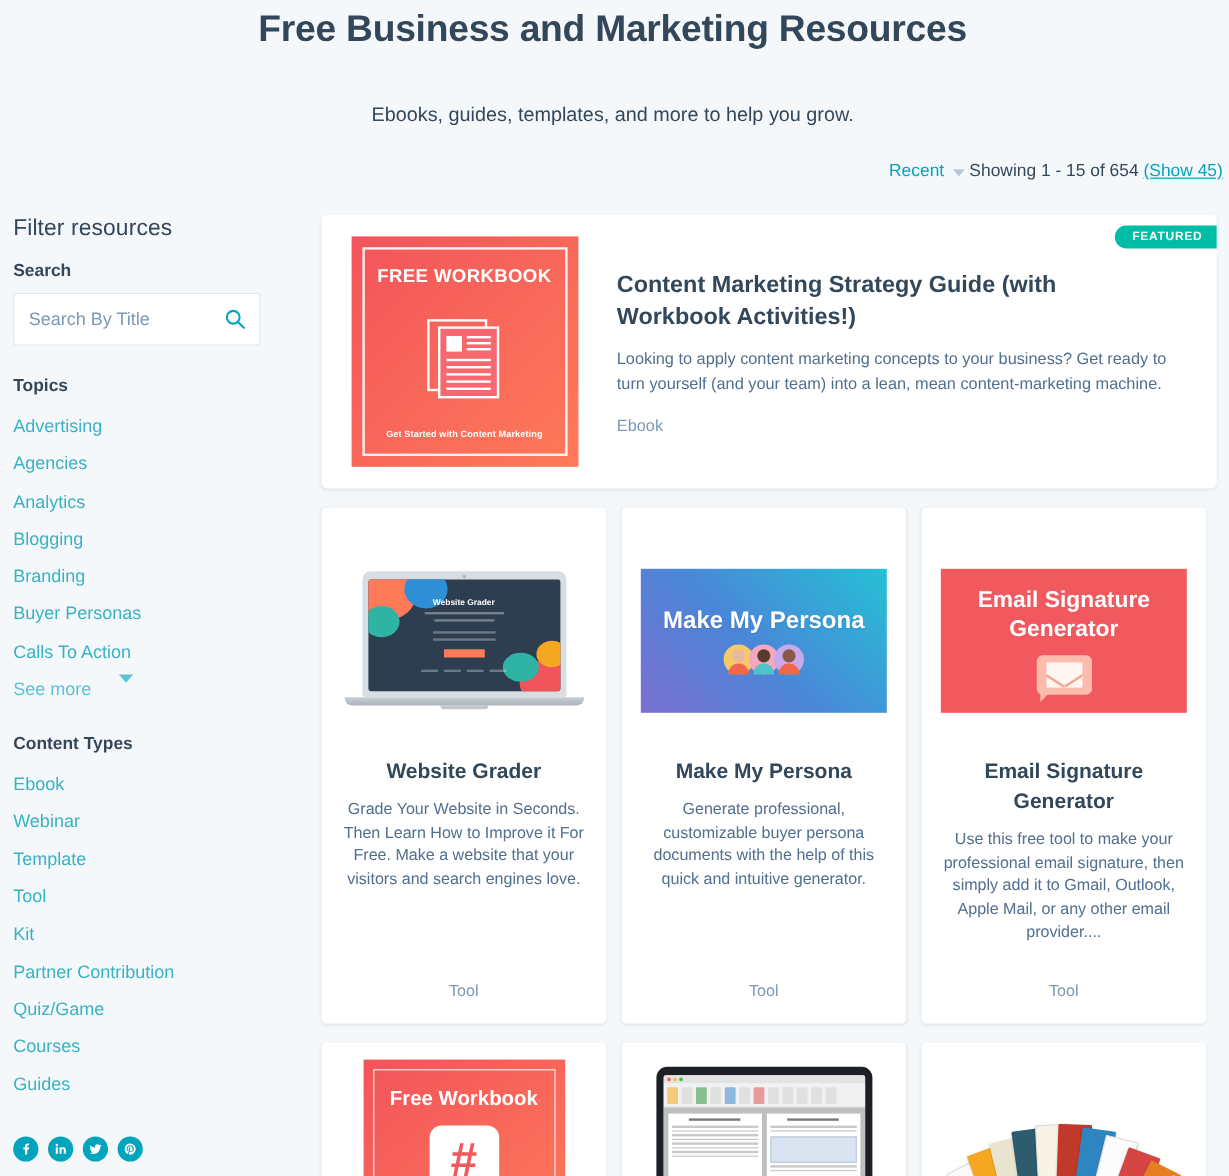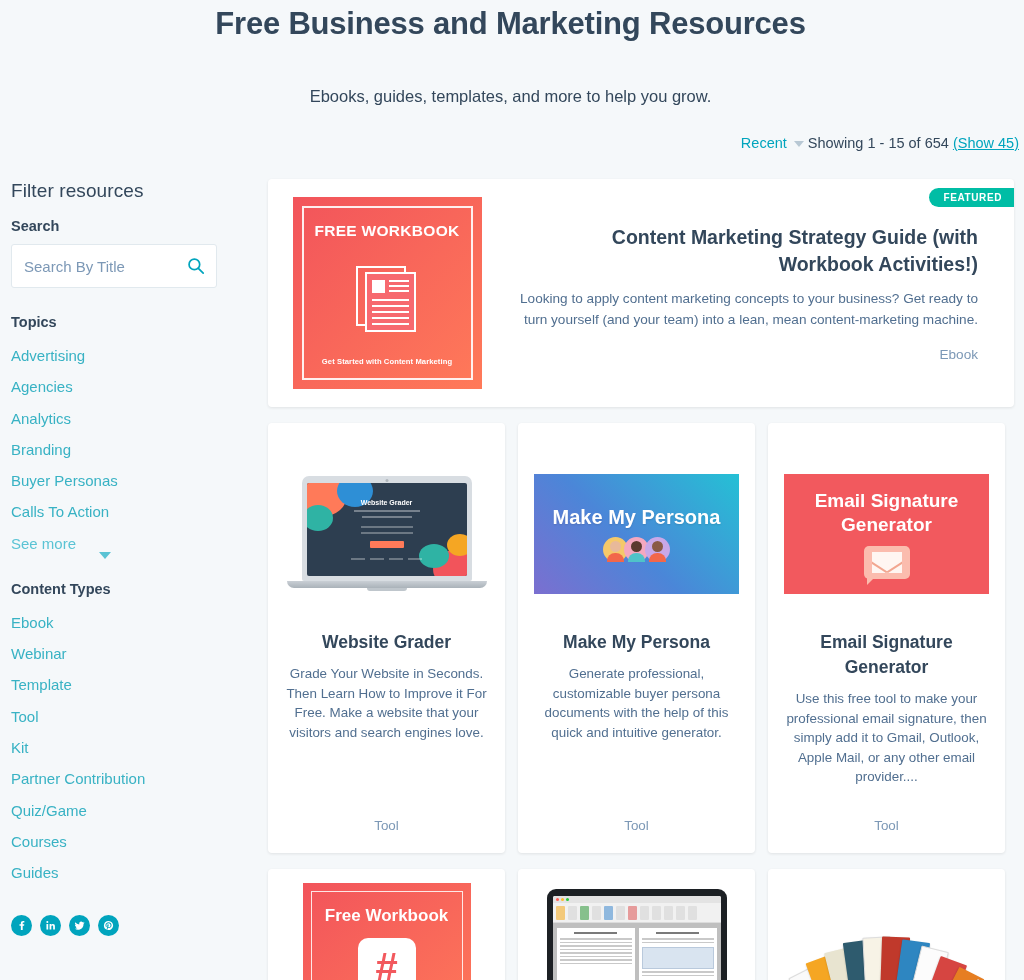--- a/index.html
+++ b/index.html
@@ -73,21 +73,21 @@
   .search-icon {
     position: absolute; right: 11px; top: 12px;
     width: 18px; height: 18px; pointer-events: none;
   }
   .topics-block { margin-top: 26px; }
   .filter-link {
     display: block; color: #38B2C4; font-size: 15px;
     line-height: 31.3px; text-decoration: none; white-space: nowrap;
   }
   .see-more {
-    display: inline-flex; align-items: flex-end; gap: 23px;
+    display: inline-flex; align-items: flex-start; gap: 23px;
     color: #5AC3D4; font-size: 15px; line-height: 31px;
     text-decoration: none; cursor: pointer;
   }
   .see-more-caret {
     width: 0; height: 0;
     border-left: 6px solid transparent;
     border-right: 6px solid transparent;
     border-top: 7px solid #5AC3D4;
     margin-top: 3px;
   }
@@ -144,21 +144,21 @@
   }
   .wb-doc .hdr { display: flex; gap: 4px; height: 13px; }
   .wb-doc .sq { width: 13px; height: 13px; background: #fff; }
   .wb-doc .hl { flex: 1; display: flex; flex-direction: column; gap: 3px; justify-content: center; }
   .wb-doc .ln { height: 2px; background: #fff; width: 100%; }
   .wb-doc .lines { display: flex; flex-direction: column; gap: 4px; margin-top: 3px; }
   .wb-sub {
     color: #fff; font-size: 7.6px; font-weight: bold; letter-spacing: 0.1px;
   }
   .featured-body {
-    flex: 1; padding: 0 36px 0 8px; text-align: right;
+    flex: 1; padding: 0 36px 0 8px; text-align: left;
   }
   .featured-title {
     font-size: 19.5px; font-weight: bold; color: #33475B;
     line-height: 27px; margin: 0 0 10px 0;
   }
   .featured-desc {
     font-size: 13.6px; color: #516F90; line-height: 21px; margin: 0 0 17px 0;
   }
   .featured-type { font-size: 13.6px; color: #7C98B6; }
 
@@ -366,20 +366,21 @@
         <circle cx="8.2" cy="8.2" r="5.9" fill="none" stroke="#00A4BD" stroke-width="1.9"></circle>
         <line x1="12.6" y1="12.6" x2="18" y2="18" stroke="#00A4BD" stroke-width="1.9" stroke-linecap="round"></line>
       </svg>
     </div>
 
     <div class="topics-block">
       <div class="filter-group-label">Topics</div>
       <a class="filter-link" href="#">Advertising</a>
       <a class="filter-link" href="#">Agencies</a>
       <a class="filter-link" href="#">Analytics</a>
+      <a class="filter-link" href="#">Blogging</a>
       <a class="filter-link" href="#">Branding</a>
       <a class="filter-link" href="#">Buyer Personas</a>
       <a class="filter-link" href="#">Calls To Action</a>
       <a class="see-more" href="#">
         <span>See more</span>
         <span class="see-more-caret"></span>
       </a>
     </div>
 
     <div class="types-block">

